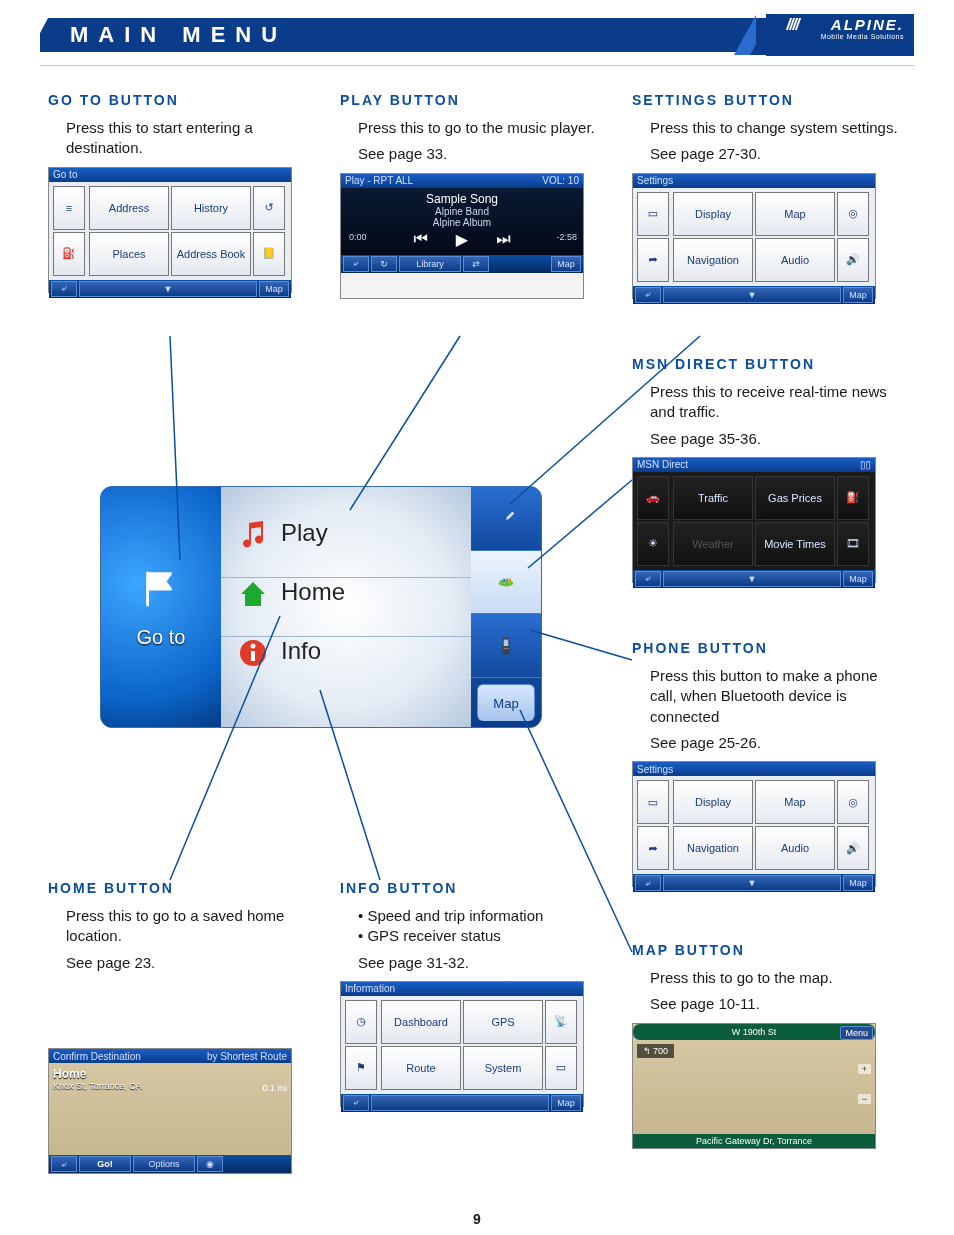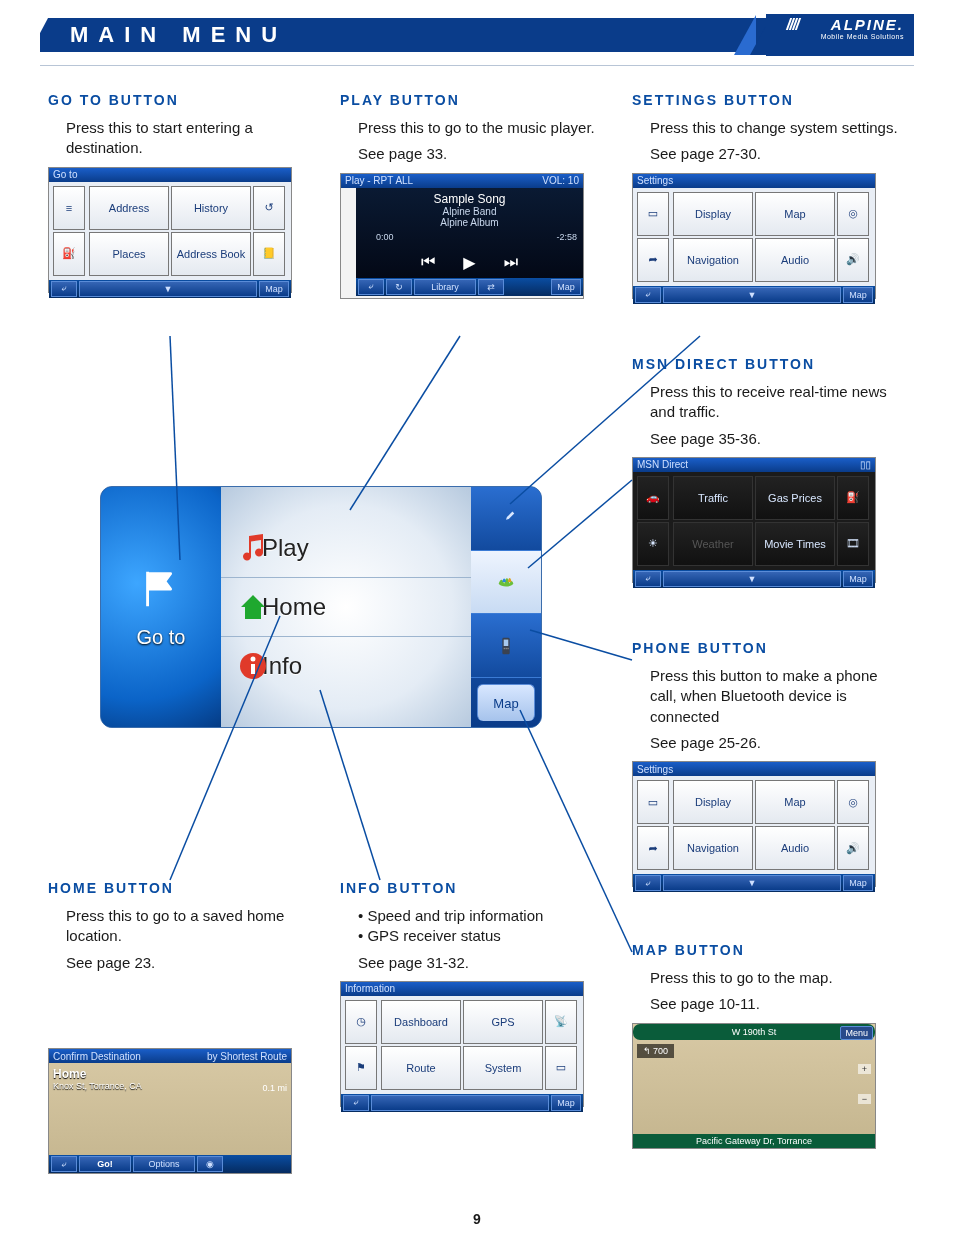--- a/index.html
+++ b/index.html
@@ -31,35 +31,35 @@
   .mini .cell{background:linear-gradient(#fff,#e4e9f0);border:1px solid #777;display:flex;align-items:center;justify-content:center;font-size:11px;color:#1a3c7a;}
   .mini .cell.dark{background:linear-gradient(#222,#111);color:#d8e7ff;border-color:#333;}
   .mini .icon-cell{width:30px;flex:0 0 30px;}
   .mini .footer{height:18px;background:linear-gradient(#0a4da2,#052b60);display:flex;align-items:center;padding:0 2px;gap:2px;}
   .mini .fbtn{height:14px;background:linear-gradient(#3565b5,#0a3c8a);border:1px solid #5a8cd8;display:flex;align-items:center;justify-content:center;color:#cfe0ff;font-size:9px;}
   .mini .fbtn.back{width:24px;}
   .mini .fbtn.map{width:28px;margin-left:auto;}
   .mini .fbtn.wide{flex:1;}
   .mini .body.four{grid-template-columns:34px 1fr 1fr 34px;}
   
-  .mini.player .pbody{background:linear-gradient(#0a1a33,#020510);height:108px;color:#c8d7ec;position:relative;font-size:10px;margin-left:15px;}
+  .mini.player .pbody{background:linear-gradient(#0a1a33,#020510);height:85px;color:#c8d7ec;position:relative;font-size:10px;}
   .mini.player .song{text-align:center;padding-top:4px;}
   .mini.player .controls{position:absolute;bottom:24px;left:0;right:0;display:flex;justify-content:center;gap:28px;font-size:16px;color:#fff;}
-  .mini.player .times{position:absolute;top:44px;left:20px;right:6px;display:flex;justify-content:space-between;font-size:9px;}
+  .mini.player .times{position:absolute;top:44px;left:8px;right:6px;display:flex;justify-content:space-between;font-size:9px;}
   .mini.player .pfooter{position:absolute;bottom:0;left:0;right:0;height:18px;background:linear-gradient(#0a4da2,#052b60);display:flex;align-items:center;padding:0 2px;gap:2px;}
   
   .mini.mapprev{background:linear-gradient(#d8c9a5,#c4b58e);position:relative;}
   .mini.mapprev .overlay{position:absolute;font-size:9px;color:#fff;}
   
   .central{position:absolute;left:100px;top:486px;width:440px;height:240px;border-radius:12px;overflow:hidden;border:1px solid #3b6dac;background:#0d4da0;}
   .central .left-pane{position:absolute;left:0;top:0;bottom:0;width:120px;background:radial-gradient(circle at 30% 40%,#3da6ff 0%,#0b64c8 70%,#053b84 100%);display:flex;flex-direction:column;align-items:center;justify-content:center;gap:10px;}
   .flag-icon svg{width:46px;height:46px;}
   .goto-label{color:#fff;font-size:20px;font-weight:500;text-shadow:0 1px 2px #000;}
   .central .mid-pane{position:absolute;left:120px;right:70px;top:0;bottom:0;background:radial-gradient(ellipse at 50% 50%,#fff 0%,#e4ecf5 60%,#b6c9de 100%);display:flex;flex-direction:column;justify-content:center;}
-  .menu-row{height:58px;display:flex;align-items:center;border-bottom:1px solid #9db5cf;padding-left:41px;position:relative;}
+  .menu-row{height:58px;display:flex;border-bottom:1px solid #9db5cf;padding-left:60px;position:relative;}
   .menu-row:last-child{border-bottom:none;}
   .menu-row .mi{position:absolute;left:16px;width:32px;height:32px;}
   .menu-row .mlabel{font-size:24px;color:#222;text-shadow:0 1px 0 #fff;}
   .central .right-pane{position:absolute;right:0;top:0;bottom:0;width:70px;background:linear-gradient(#2a6ed0,#0a3c8a);display:flex;flex-direction:column;}
   .side-btn{flex:1;display:flex;align-items:center;justify-content:center;border-bottom:1px solid #3b7bd5;background:linear-gradient(#2a6ed0,#124a9e);}
   .side-btn:last-child{border-bottom:none;}
   .side-btn svg,.side-btn .glyph{width:22px;height:22px;}
   .map-btn{background:linear-gradient(#d8e7ff,#a6c3ec);margin:6px;border-radius:6px;border:1px solid #5a8cd8;flex:0 0 36px;font-size:13px;color:#0a3c8a;}
   
   .connectors{position:absolute;left:0;top:0;pointer-events:none;}

